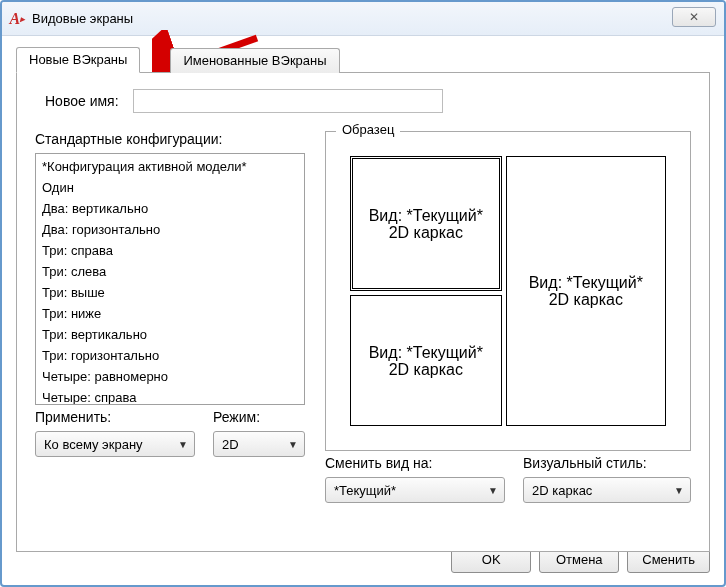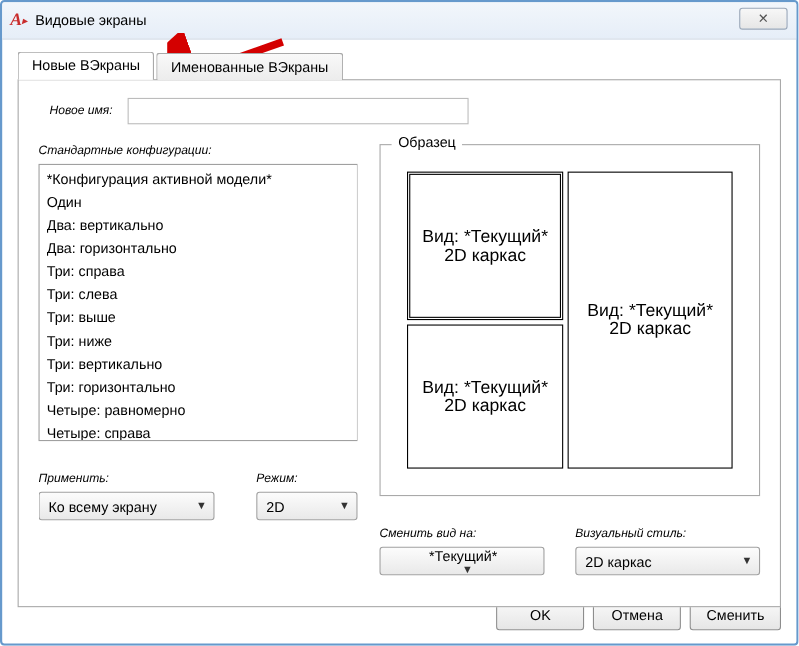--- a/index.html
+++ b/index.html
@@ -55,20 +55,21 @@
     padding: 10px 14px 60px 14px;
     height: calc(100% - 34px);
   }
   
   .tabstrip {
     display: flex;
     align-items: flex-end;
     height: 26px;
     position: relative;
     z-index: 2;
+    gap: 28px;
   }
   .tab {
     padding: 4px 12px 5px;
     border: 1px solid #a9a9a9;
     border-bottom: none;
     background: linear-gradient(#f9f9f9,#ececec);
     font-size: 13px;
     border-top-left-radius: 3px;
     border-top-right-radius: 3px;
     margin-right: 2px;
@@ -102,21 +103,21 @@
     border: 1px solid #bcbcbc;
     padding: 2px 4px;
     font-size: 13px;
   }
   .cols {
     display: flex;
     gap: 20px;
   }
   .col-left { width: 290px; }
   .col-right { flex: 1; }
-  .lbl { font-size: 11px; margin-bottom: 6px; display:block;font-style:italic; }
+  .lbl { font-size: 14px; margin-bottom: 6px; display:block; }
   .listbox {
     width: 100%;
     height: 252px;
     border: 1px solid #a0a0a0;
     background: #fff;
     overflow: auto;
     padding: 2px 0;
   }
   .listbox .item {
     padding: 1px 6px;
@@ -156,41 +157,40 @@
     font-size: 16px;
     line-height: 17px;
     background:#fff;
   }
   .pv-left .pv-box { flex:1; }
   .pv-box.selected { border: 3px double #000; }
   .pv-right .pv-box { height: 100%; }
   
   .controls-row {
     display:flex;
-    gap:6px;
-    margin-top: 28px;
-    justify-content: space-between;
+    gap:18px;
+    margin-top: 4px;
   }
   .ctrl { display:flex; flex-direction:column; }
   .combo {
     height: 26px;
     border: 1px solid #a0a0a0;
     border-radius: 3px;
     background: linear-gradient(#fcfcfc,#e9e9e9);
     display:flex; align-items:center; justify-content:space-between;
     padding: 0 6px 0 8px;
     font-size:13px;
     cursor: default;
   }
   .combo .chev {
     font-size: 10px; color:#333; margin-left:8px;
   }
   .w160 { width:160px; }
   .w90  { width:92px; }
-  .w150 { width:150px;flex-direction:column; }
+  .w150 { width:180px; }
   .w170 { width:168px; }
   
   .dlg-buttons {
     position:absolute;
     right: 14px;
     bottom: 12px;
     display:flex;
     gap:8px;
   }
   .btn {

